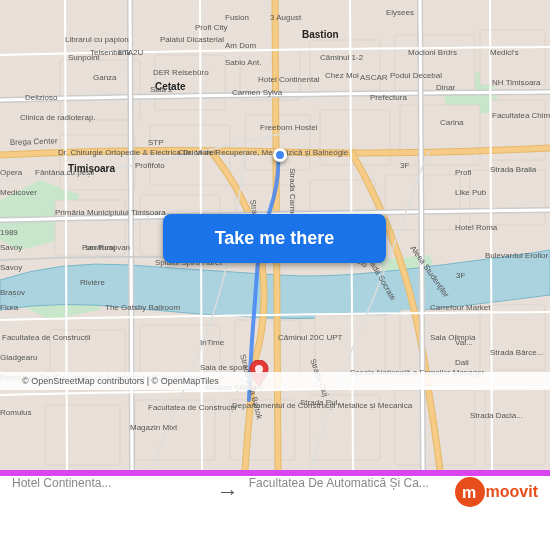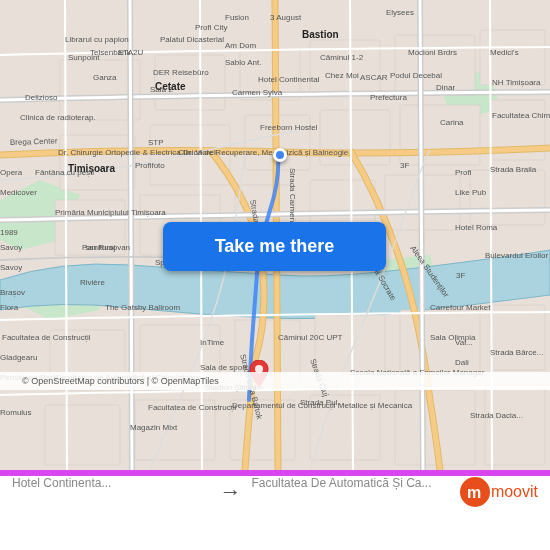--- a/index.html
+++ b/index.html
@@ -15,21 +15,21 @@
 
     
     #map-svg {
       width: 100%;
       height: 100%;
     }
 
     
     #take-me-there-btn {
       position: absolute;
-      top: 222px;
+      top: 214px;
       left: 163px;
       width: 223px;
       height: 49px;
       background: #1a73e8;
       color: white;
       border: none;
       border-radius: 8px;
       font-size: 18px;
       font-weight: bold;
       cursor: pointer;
@@ -118,21 +118,21 @@
 
     #moovit-logo {
       display: flex;
       align-items: center;
       margin-left: 10px;
       flex-shrink: 0;
     }
 
     #moovit-text {
       font-size: 16px;
-      font-weight: normal;
+      font-weight: bold;
       color: #e84e1b;
     }
 
     
     #copyright-bar {
       position: absolute;
       bottom: 80px;
       left: 0;
       width: 550px;
       height: 18px;

